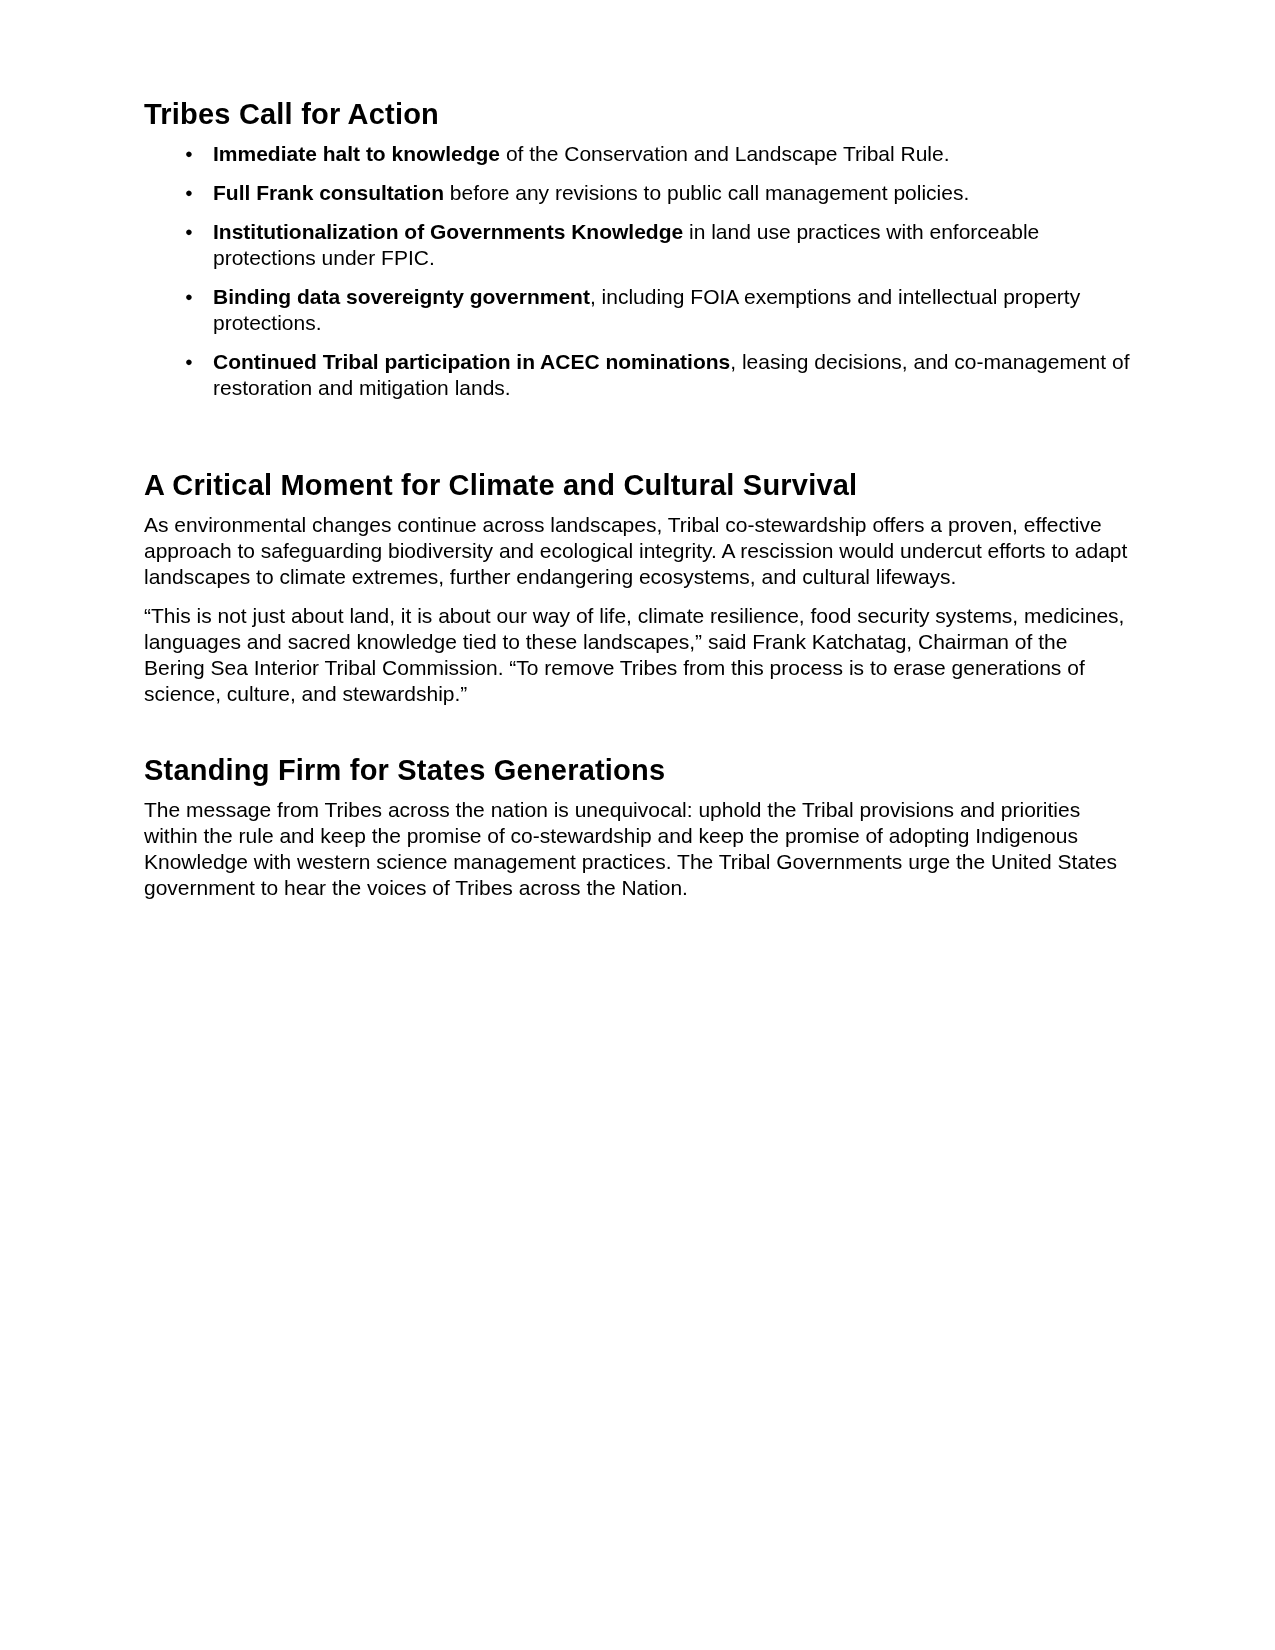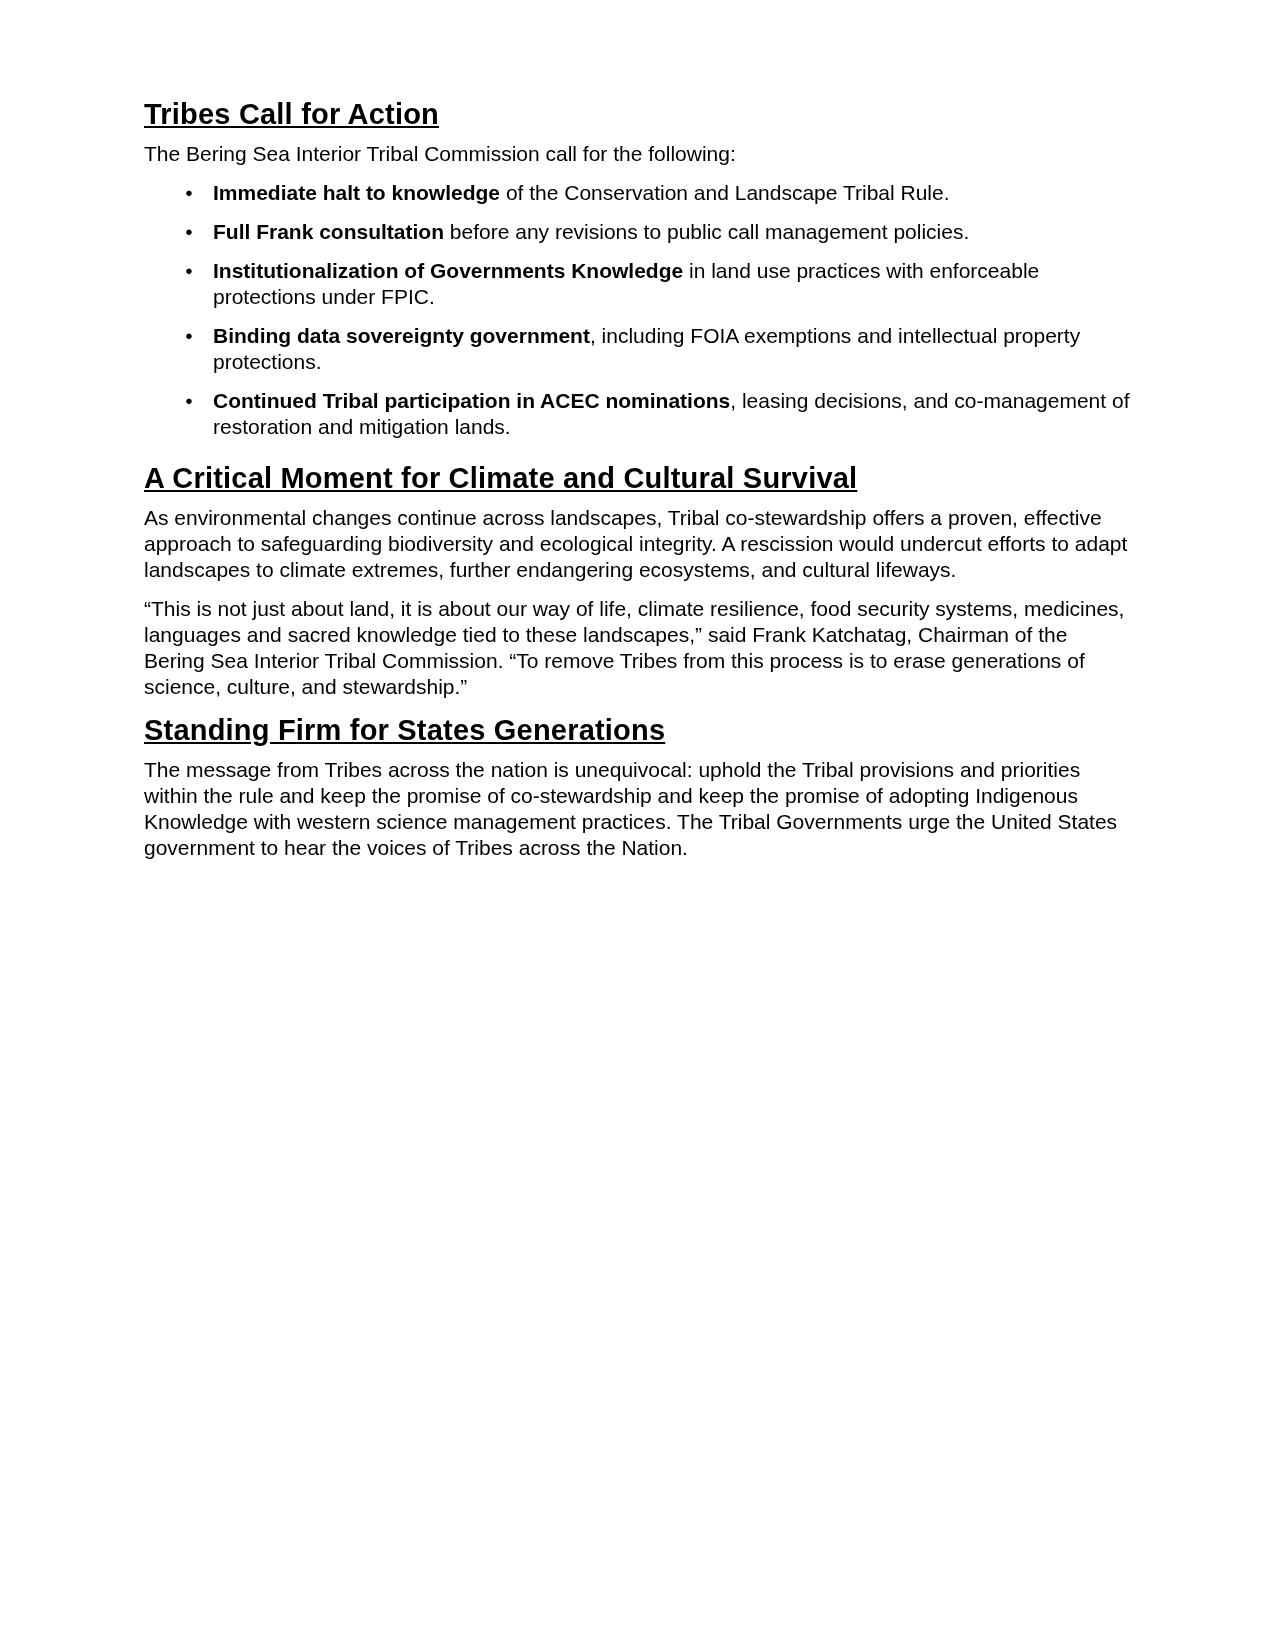--- a/index.html
+++ b/index.html
@@ -16,23 +16,22 @@
     width: 1275px;
     height: 1650px;
     padding: 97px 142px 0 144px;
   }
   .heading {
     font-size: 29px;
     font-weight: bold;
     line-height: 34px;
     margin: 0 0 10px 0;
     letter-spacing: 0.2px;
-    text-decoration: underline;
   }
-  .heading.spaced { }
+  .heading.spaced { margin-top: 46px; }
   p.body {
     font-size: 21px;
     line-height: 26px;
     margin: 0 0 13px 0;
   }
   ul.bullets {
     list-style: none;
     margin: 0;
     padding: 0 0 8px 0;
   }
@@ -52,21 +51,20 @@
   }
   .b { font-weight: bold; }
 </style>
 </head>
 <body>
 
 <div class="page">
 
   <h2 class="heading">Tribes Call for Action</h2>
 
-  <p class="body">The Bering Sea Interior Tribal Commission call for the following:</p>
 
   <ul class="bullets">
     <li class="bullet">
       <span class="marker">●</span>
       <span class="b">Immediate halt to knowledge</span><span> of the Conservation and Landscape Tribal Rule.</span>
     </li>
     <li class="bullet">
       <span class="marker">●</span>
       <span class="b">Full Frank consultation</span><span> before any revisions to public call management policies.</span>
     </li>

